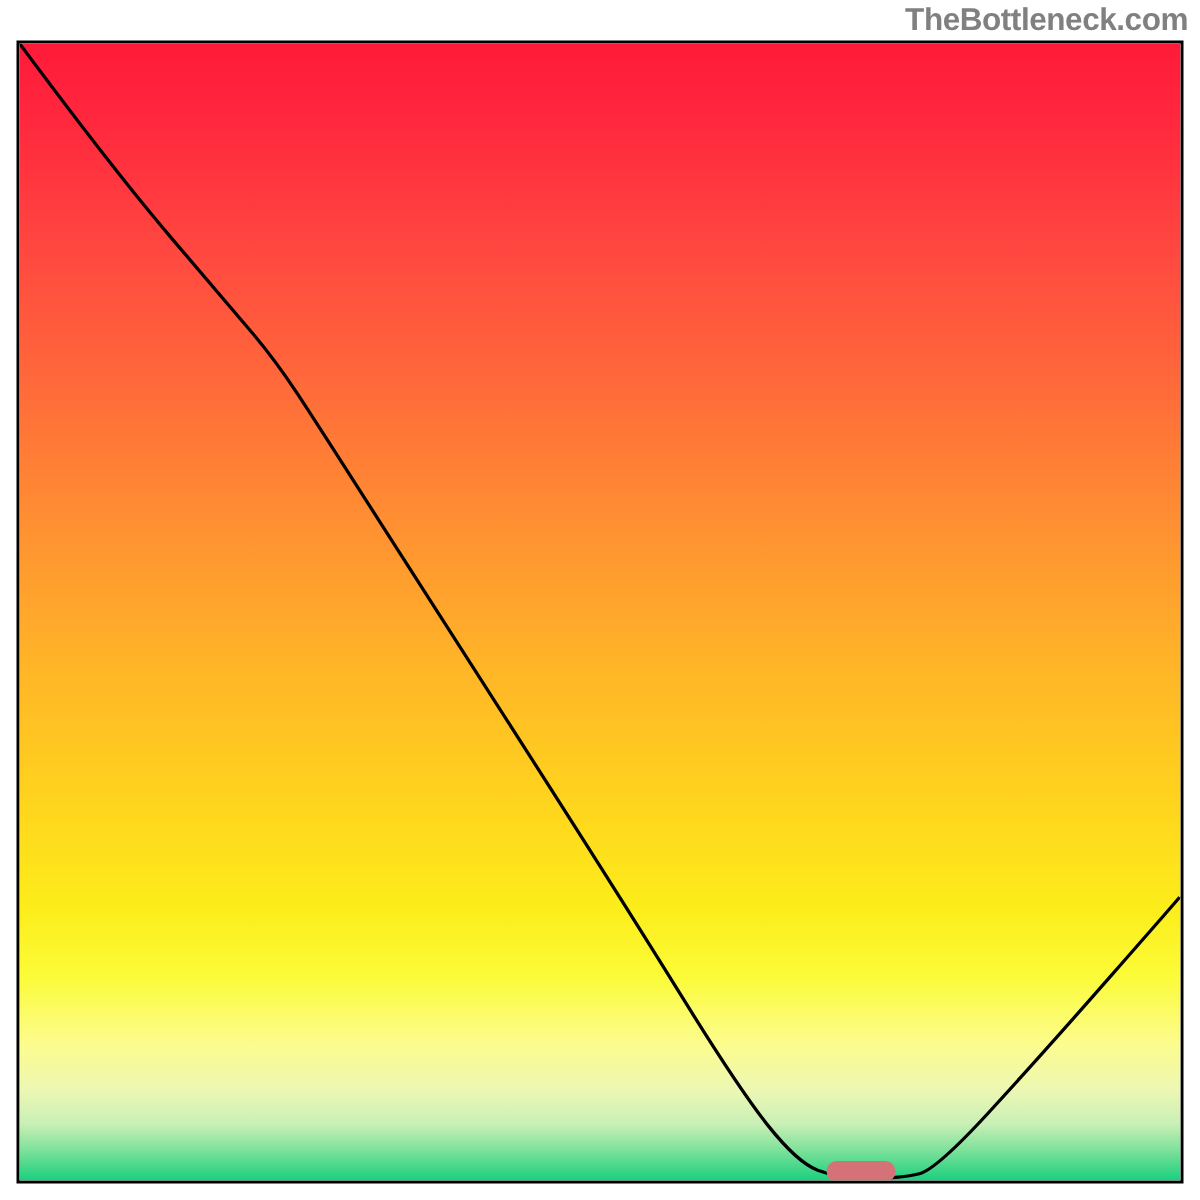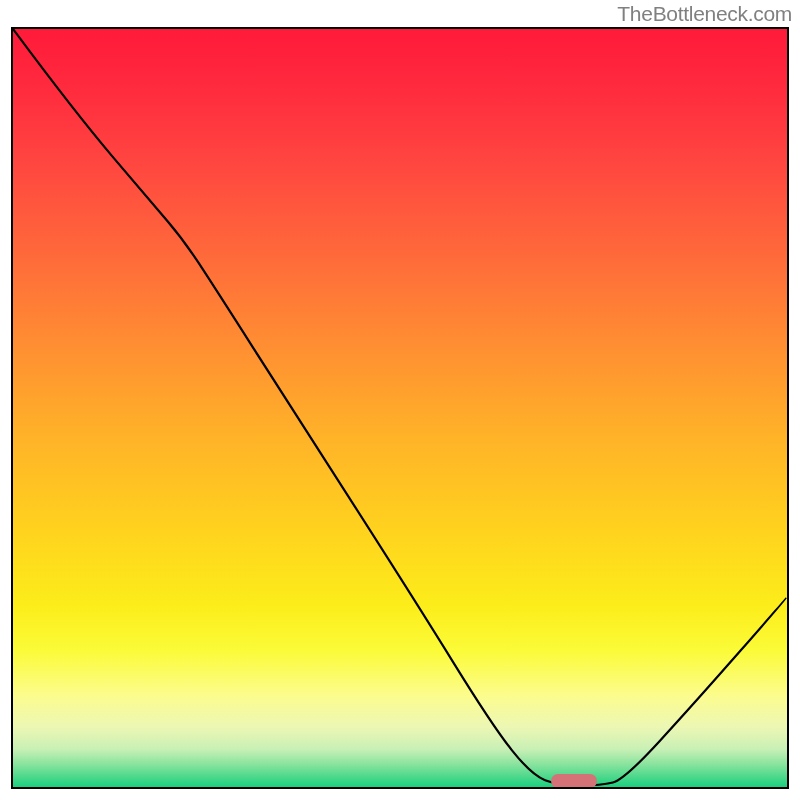--- a/index.html
+++ b/index.html
@@ -10,21 +10,21 @@
     background: #ffffff;
     font-family: Arial, sans-serif;
     position: relative;
   }
   .watermark {
     position: absolute;
     top: 2px;
     right: 8px;
     font-size: 21px;
     color: #808080;
-    font-weight: normal;
+    font-weight: bold;
     letter-spacing: -0.3px;
   }
   .chart-frame {
     position: absolute;
     left: 11px;
     top: 27px;
     width: 778px;
     height: 762px;
     border: 2px solid #000000;
     box-sizing: border-box;

